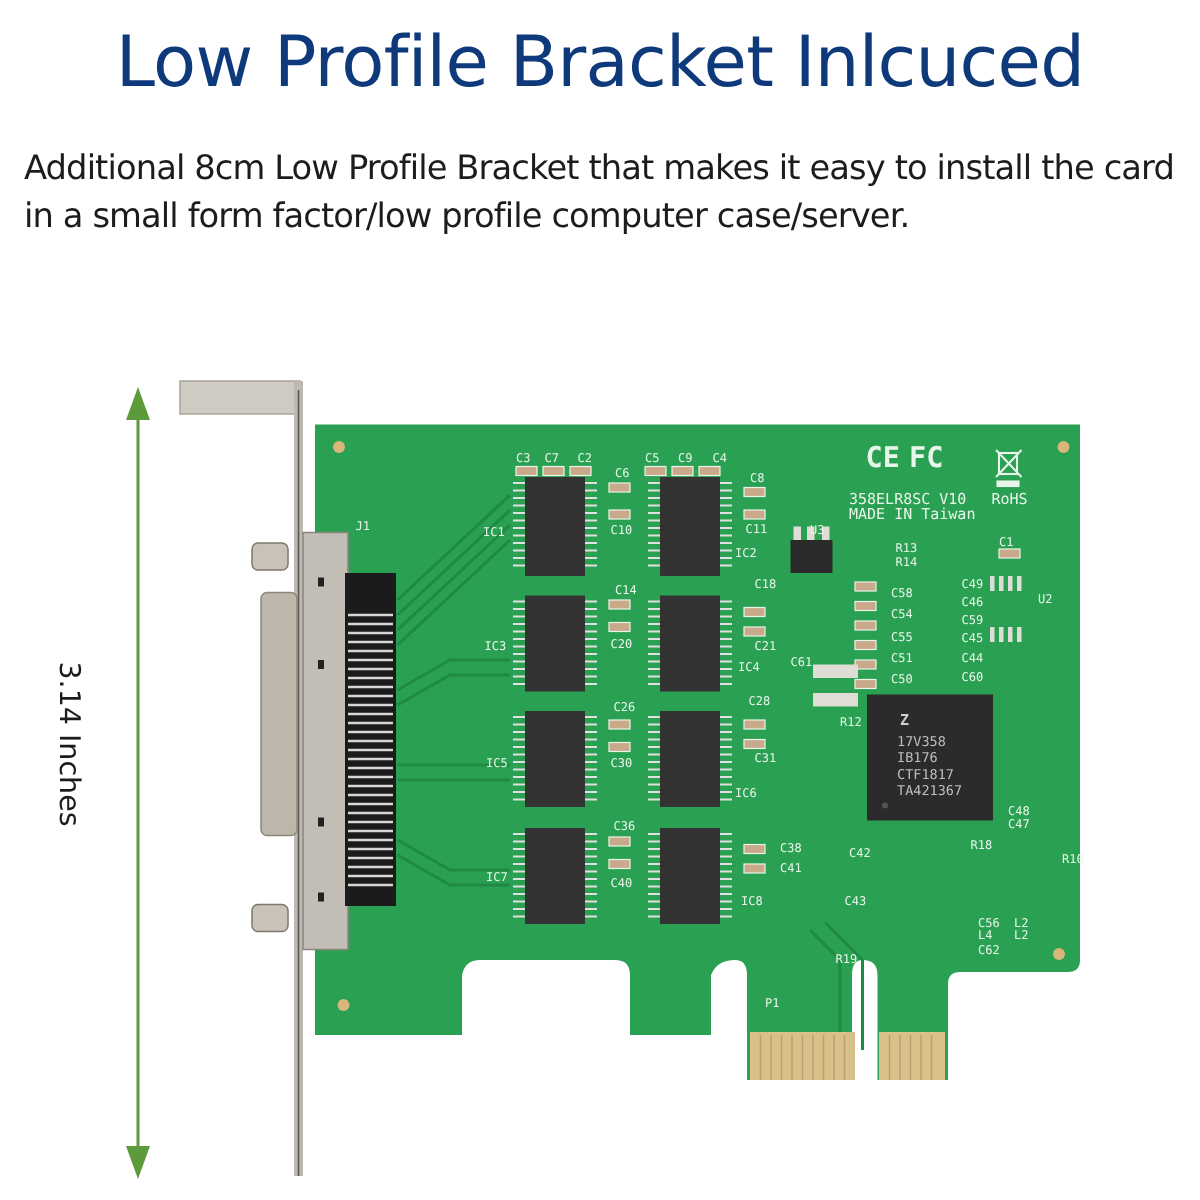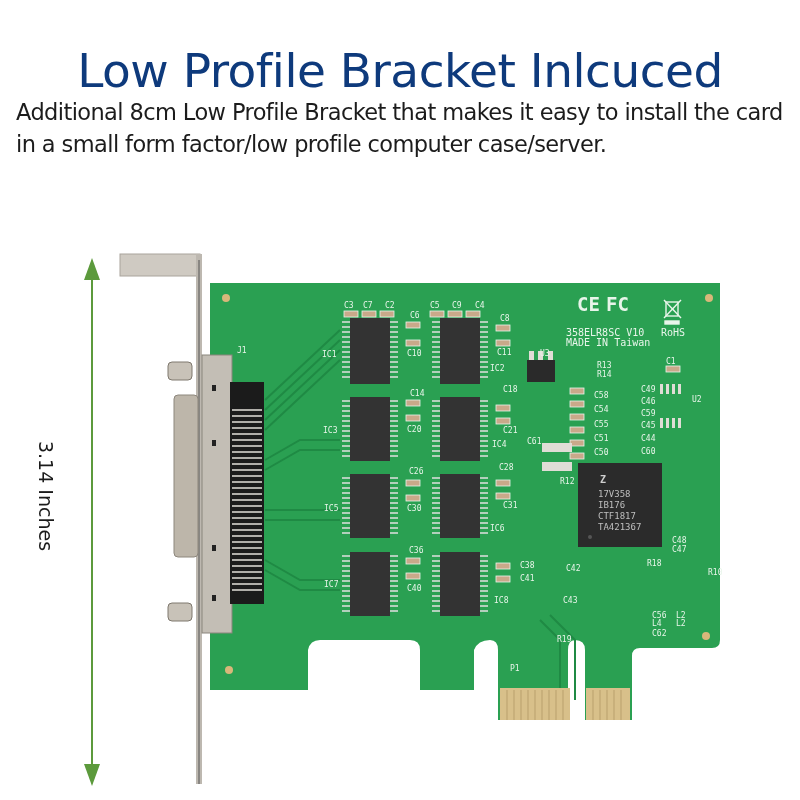--- a/index.html
+++ b/index.html
@@ -1,17 +1,17 @@
 <!DOCTYPE html>
 <html><head>
 <meta charset="utf-8">
 <style>
   html, body { margin: 0; padding: 0; background: #ffffff; }
   body { width: 800px; height: 800px; position: relative; overflow: hidden; font-family: "Liberation Sans", sans-serif; }
-  .title { position: absolute; left: 0; top: 14px; width: 800px; text-align: center; font-family: "DejaVu Sans", sans-serif; font-size: 47px; color: #0e3a7c; letter-spacing: -0.5px; margin-top: 29px; }
+  .title { position: absolute; left: 0; top: 14px; width: 800px; text-align: center; font-family: "DejaVu Sans", sans-serif; font-size: 47px; color: #0e3a7c; letter-spacing: -0.5px; }
   .desc { position: absolute; left: 16px; top: 96px; width: 790px; font-family: "DejaVu Sans", sans-serif; font-size: 22.5px; line-height: 32px; color: #1c1c1c; letter-spacing: -0.6px; }
   .dim { position: absolute; left: 72px; top: 258px; width: 40px; height: 528px; }
   .dim-label { position: absolute; left: 46px; top: 496px; transform: translate(-50%, -50%) rotate(90deg); font-family: "DejaVu Sans", sans-serif; font-size: 19px; color: #1b1b1b; white-space: nowrap; }
   .card { position: absolute; left: 0; top: 0; width: 800px; height: 800px; }
   svg text { font-family: "DejaVu Sans Mono", monospace; }
 </style>
 </head>
 <body>
 
 <div class="title">Low Profile Bracket Inlcuced</div>

